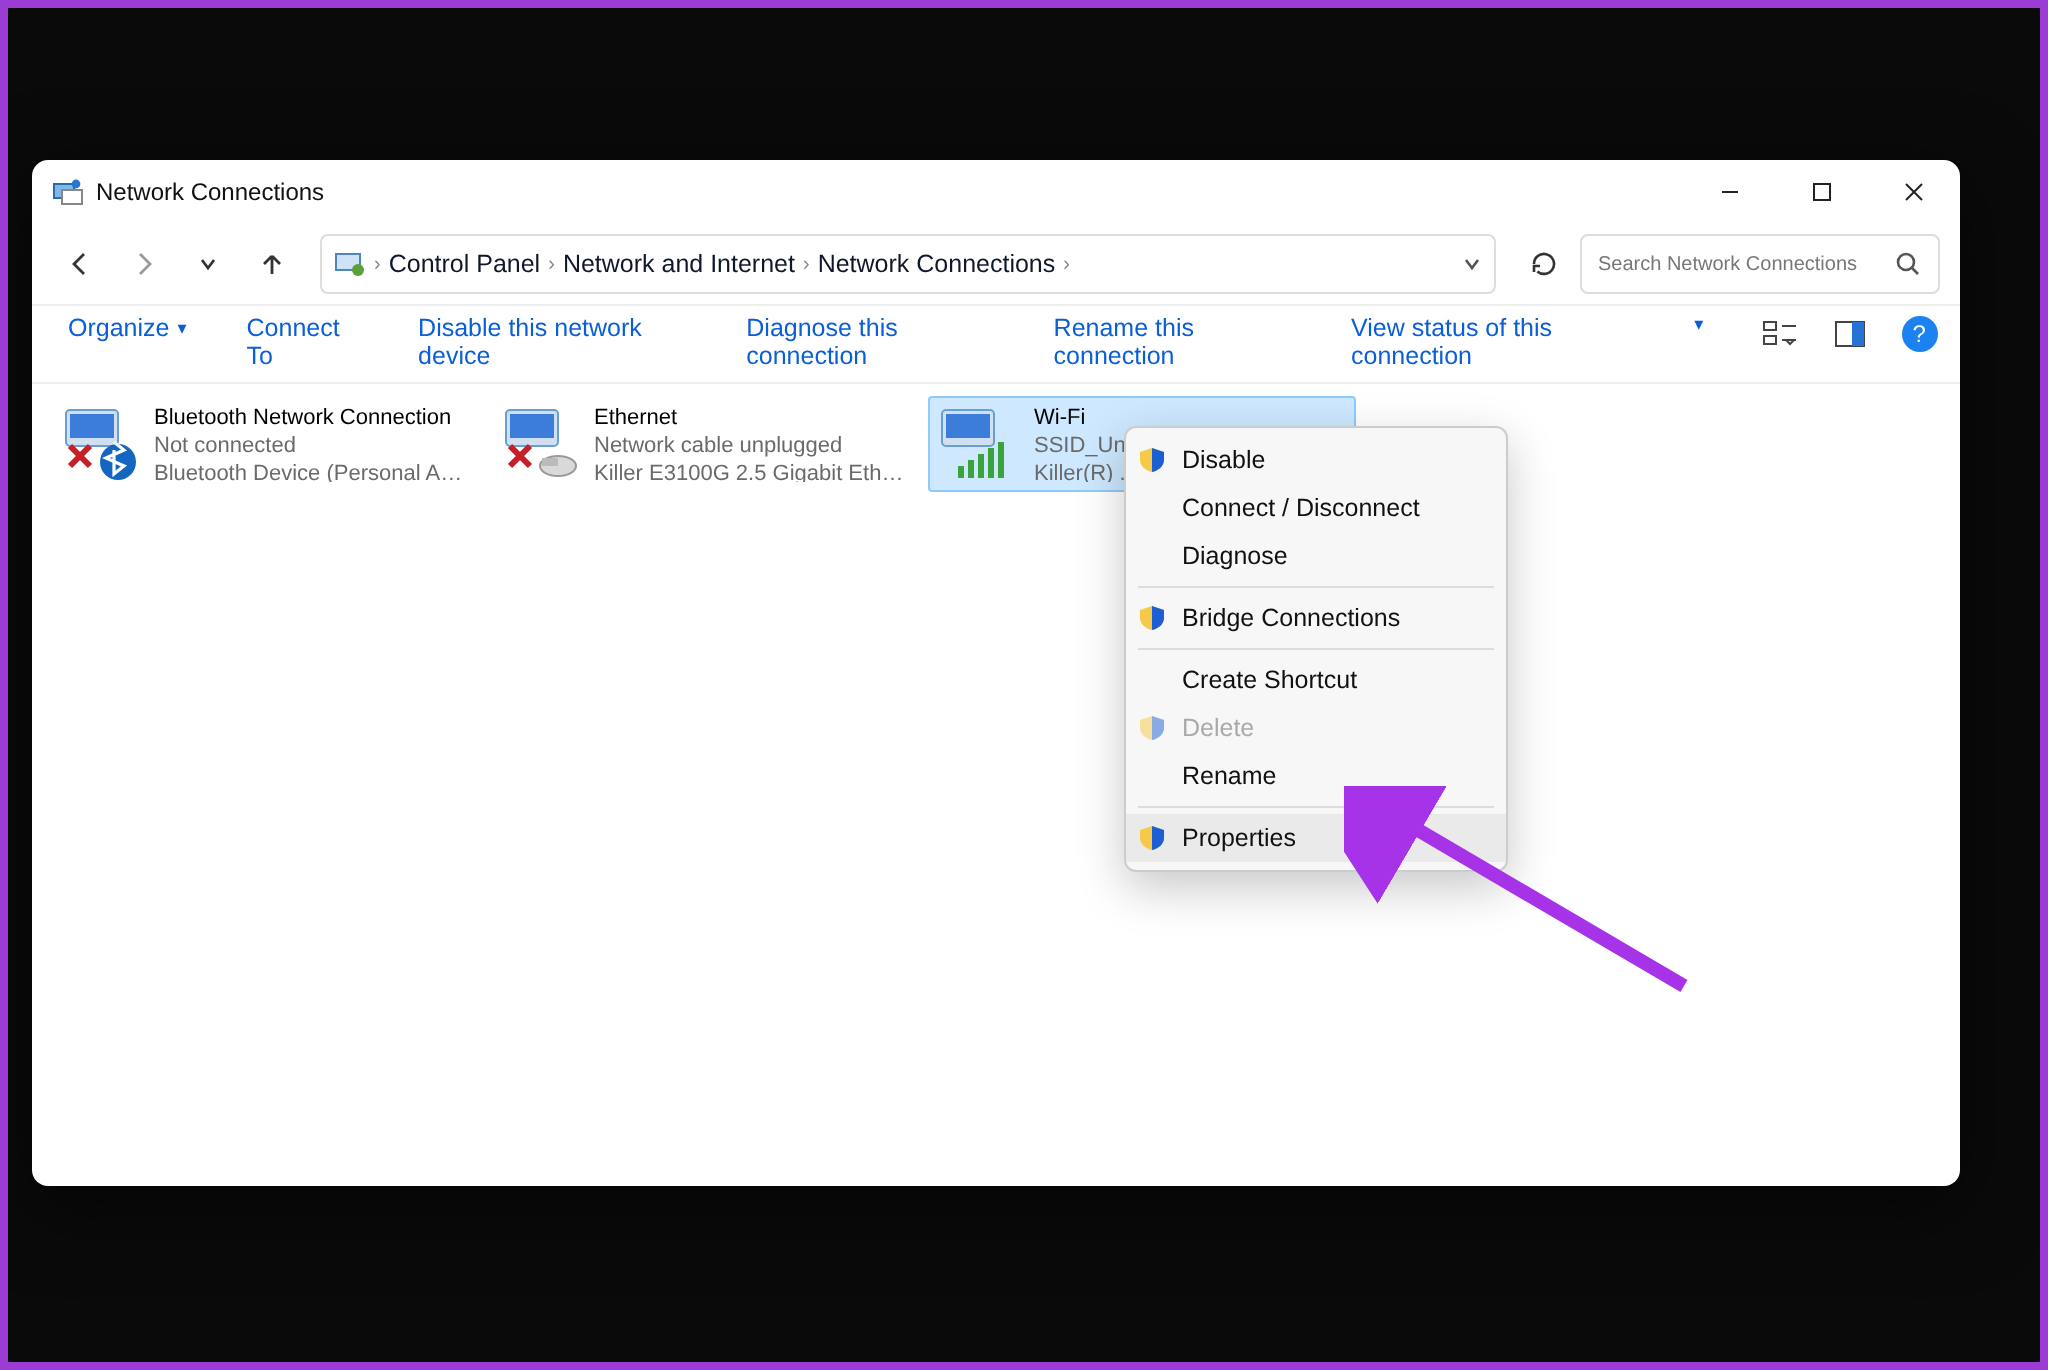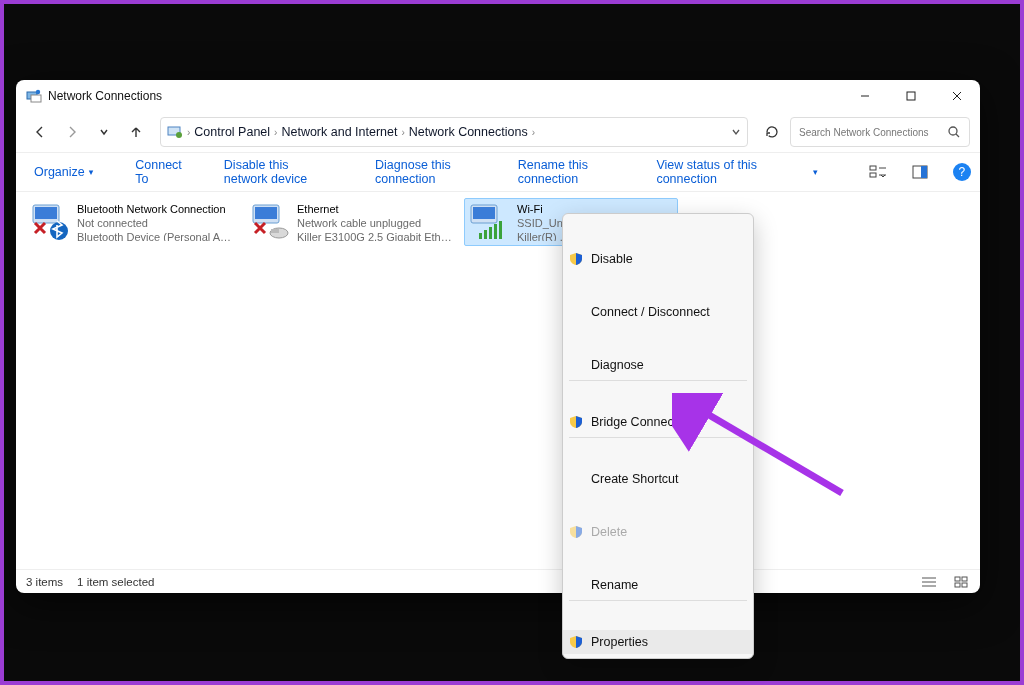--- a/index.html
+++ b/index.html
@@ -20,39 +20,39 @@
   .navbtn { width:28px; height:28px; display:flex; align-items:center; justify-content:center; color:#444; border-radius:4px; }
   .addr { flex:1; display:flex; align-items:center; height:30px; border:1px solid #ddd; border-radius:4px; margin:0 6px; padding:0 6px; font-size:12.5px; color:#222; gap:4px; }
   .addr .bc { color:#0f172a; }
   .addr .sep { color:#888; font-size:10px; }
   .addr-tail { margin-left:auto; display:flex; gap:2px; align-items:center; }
   .refresh { width:28px; height:28px; display:flex; align-items:center; justify-content:center; color:#333; }
   .search { width:180px; height:30px; border:1px solid #ddd; border-radius:4px; display:flex; align-items:center; padding:0 8px; font-size:10px; color:#777; }
   .search .mag { margin-left:auto; color:#555; }
 
   
-  .cmdbar { height:40px; border-top:1px solid #eee; border-bottom:1px solid #eee; display:flex; align-items:center; padding:0 8px; gap:22px; }
+  .cmdbar { height:40px; border-top:1px solid #eee; border-bottom:1px solid #eee; display:flex; align-items:flex-start; padding:0 8px; gap:10px; }
   .cmd { font-size:12.5px; color:#0a5ed6; padding:4px 10px; border-radius:3px; display:flex; align-items:center; gap:4px; }
   .cmd .chev { font-size:9px; color:#0a5ed6; }
   .cmdspacer { flex:1; }
   .tool { width:28px; height:28px; display:flex; align-items:center; justify-content:center; color:#444; }
   .help { width:18px; height:18px; border-radius:50%; background:#1c82f2; color:#fff; font-size:12px; display:flex; align-items:center; justify-content:center; }
 
   
   .content { flex:1; padding:6px 8px; display:flex; gap:6px; align-items:flex-start; position:relative; }
   .conn { width:214px; height:48px; padding:4px; display:flex; gap:6px; border:1px solid transparent; border-radius:2px; }
   .conn.selected { background:#cde8ff; border-color:#8ecbfd; }
   .conn .ico { width:42px; height:40px; flex-shrink:0; }
   .conn .txt { font-size:11px; line-height:1.25; overflow:hidden; }
   .conn .name { color:#000; }
   .conn .l2, .conn .l3 { color:#6a6a6a; white-space:nowrap; overflow:hidden; text-overflow:ellipsis; }
 
   
   .ctx { position:absolute; left:562px; top:213px; width:192px; background:#f7f7f7; border:1px solid #ccc; border-radius:6px; box-shadow:0 8px 24px rgba(0,0,0,.22); padding:4px 0; font-size:12.5px; z-index:10; }
-  .ctx .mi { height:24px; display:flex; align-items:center; padding:0 10px 0 28px; color:#111; position:relative;margin-top:29px; }
+  .ctx .mi { height:24px; display:flex; align-items:center; padding:0 10px 0 28px; color:#111; position:relative; }
   .ctx .mi.disabled { color:#aaa; }
   .ctx .mi.bold { font-weight:600; }
   .ctx .mi.hover { background:#eaeaea; }
   .ctx .sep { height:1px; background:#ddd; margin:3px 6px; }
   .ctx .shield { position:absolute; left:6px; width:14px; height:14px; }
 
   
   .status { height:24px; border-top:1px solid #eee; display:flex; align-items:center; font-size:11.5px; color:#333; padding:0 10px; gap:14px; }
   .status .spacer { flex:1; }
   .status .sicon { width:18px; height:14px; display:flex; align-items:center; justify-content:center; }
@@ -251,40 +251,20 @@
       </div>
       <div class="txt">
         <div class="name">Wi-Fi</div>
         <div class="l2">SSID_Unavailable</div>
         <div class="l3">Killer(R) ...</div>
       </div>
     </div>
 
   </div>
 
-  <div class="status">
-    <span>3 items</span>
-    <span>1 item selected</span>
-    <span class="spacer"></span>
-    <span class="sicon">
-        <svg width="16" height="12">
-          <line x1="1" y1="2" x2="15" y2="2" stroke="#555"></line>
-          <line x1="1" y1="6" x2="15" y2="6" stroke="#555"></line>
-          <line x1="1" y1="10" x2="15" y2="10" stroke="#555"></line>
-        </svg>
-      </span>
-    <span class="sicon">
-        <svg width="14" height="12">
-          <rect x="1" y="1" width="5" height="4" fill="none" stroke="#555"></rect>
-          <rect x="8" y="1" width="5" height="4" fill="none" stroke="#555"></rect>
-          <rect x="1" y="7" width="5" height="4" fill="none" stroke="#555"></rect>
-          <rect x="8" y="7" width="5" height="4" fill="none" stroke="#555"></rect>
-        </svg>
-      </span>
-  </div>
 </div>
 
 <div class="ctx">
   <div class="mi">
     <span class="shield">
         <svg viewBox="0 0 14 14">
           <path d="M7 1 L13 3 V7 C13 10 10 12.5 7 13 C4 12.5 1 10 1 7 V3 Z" fill="#f7c948"></path>
           <path d="M7 1 L13 3 V7 C13 10 10 12.5 7 13 V1 Z" fill="#1c5fd4"></path>
         </svg>
       </span>

